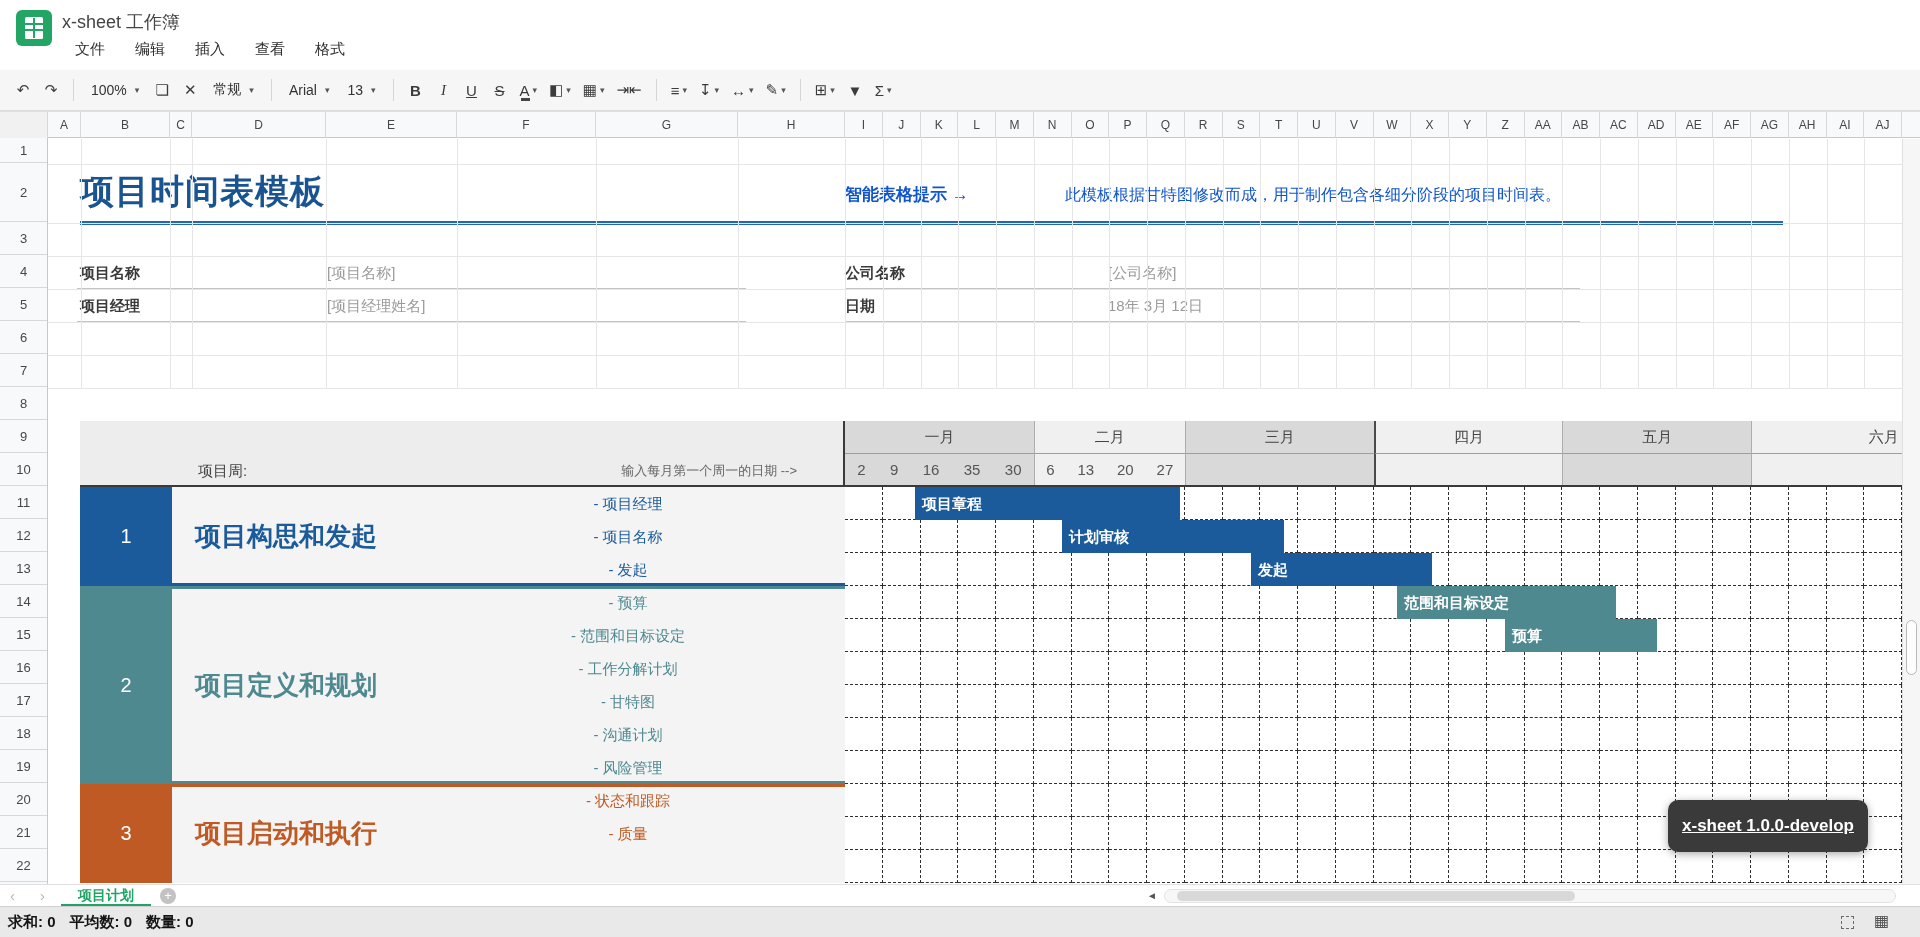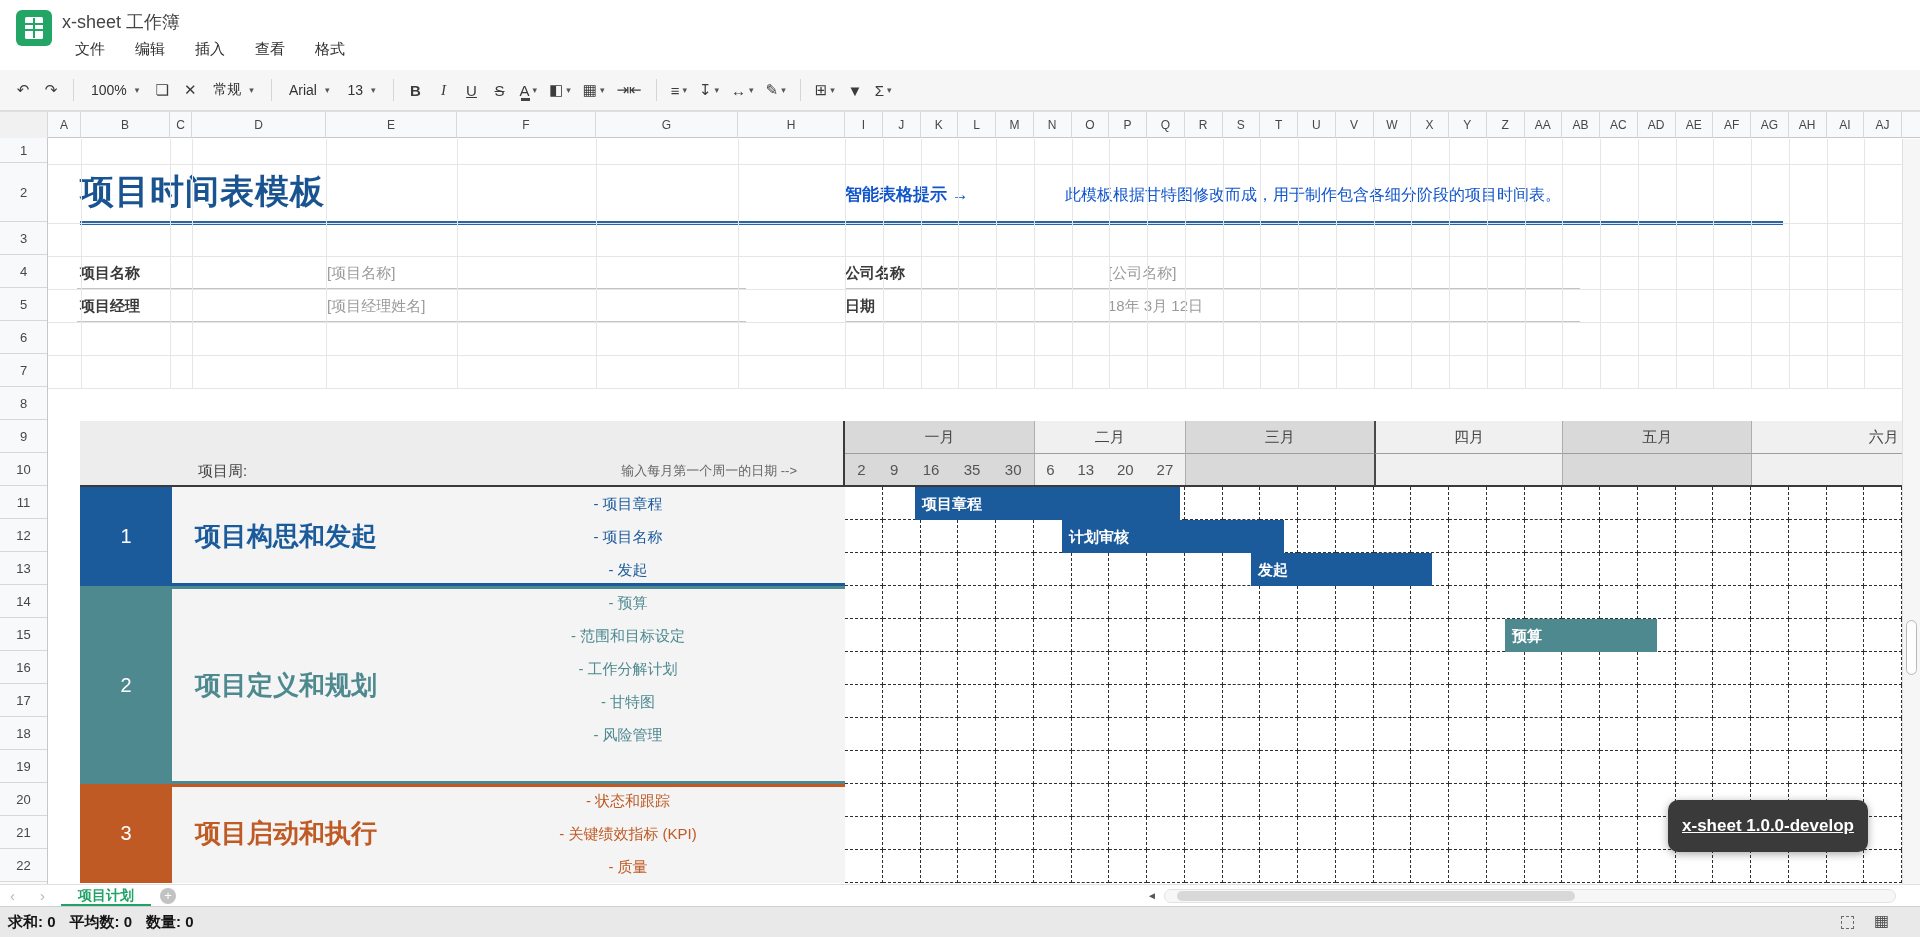--- a/index.html
+++ b/index.html
@@ -685,52 +685,53 @@
         <div style="border-right: 1px dashed rgb(47, 47, 47); border-bottom: 1px dashed rgb(47, 47, 47);"></div>
         <div style="border-right: 1px dashed rgb(47, 47, 47); border-bottom: 1px dashed rgb(47, 47, 47);"></div>
         <div style="border-right: 1px dashed rgb(47, 47, 47); border-bottom: 1px dashed rgb(47, 47, 47);"></div>
         <div style="border-right: 1px dashed rgb(47, 47, 47); border-bottom: 1px dashed rgb(47, 47, 47);"></div>
         <div style="border-right: 1px dashed rgb(47, 47, 47); border-bottom: 1px dashed rgb(47, 47, 47);"></div>
       </div>
       <div style="position: absolute; left: 32px; top: 348px; width: 765px; height: 99px; background: rgb(244, 244, 244);">
         <div style="position: absolute; left: 0px; top: 0px; width: 92px; height: 99px; background: rgb(27, 90, 155); display: flex; align-items: center; justify-content: center; color: rgb(255, 255, 255); font-size: 20px;">1</div>
         <div style="position: absolute; left: 115px; top: 0px; height: 99px; display: flex; align-items: center; font-size: 26px; font-weight: bold; color: rgb(27, 90, 155);">项目构思和发起</div>
         <div style="position: absolute; left: 318px; top: 0px; width: 460px;">
-          <div style="height: 33px; line-height: 33px; text-align: center; font-size: 15px; color: rgb(27, 90, 155);">- 项目章程</div>
+          <div style="height: 33px; line-height: 33px; text-align: center; font-size: 15px; color: rgb(27, 90, 155);">- 项目经理</div>
           <div style="height: 33px; line-height: 33px; text-align: center; font-size: 15px; color: rgb(27, 90, 155);">- 项目名称</div>
           <div style="height: 33px; line-height: 33px; text-align: center; font-size: 15px; color: rgb(27, 90, 155);">- 发起</div>
         </div>
       </div>
       <div style="position: absolute; left: 32px; top: 447px; width: 765px; height: 198px; background: rgb(244, 244, 244);">
         <div style="position: absolute; left: 0px; top: 0px; width: 92px; height: 198px; background: rgb(78, 137, 144); display: flex; align-items: center; justify-content: center; color: rgb(255, 255, 255); font-size: 20px;">2</div>
         <div style="position: absolute; left: 115px; top: 0px; height: 198px; display: flex; align-items: center; font-size: 26px; font-weight: bold; color: rgb(78, 137, 144);">项目定义和规划</div>
         <div style="position: absolute; left: 318px; top: 0px; width: 460px;">
           <div style="height: 33px; line-height: 33px; text-align: center; font-size: 15px; color: rgb(78, 137, 144);">- 预算</div>
           <div style="height: 33px; line-height: 33px; text-align: center; font-size: 15px; color: rgb(78, 137, 144);">- 范围和目标设定</div>
           <div style="height: 33px; line-height: 33px; text-align: center; font-size: 15px; color: rgb(78, 137, 144);">- 工作分解计划</div>
           <div style="height: 33px; line-height: 33px; text-align: center; font-size: 15px; color: rgb(78, 137, 144);">- 甘特图</div>
+          <div style="height: 33px; line-height: 33px; text-align: center; font-size: 15px; color: rgb(78, 137, 144);">- 沟通计划</div>
           <div style="height: 33px; line-height: 33px; text-align: center; font-size: 15px; color: rgb(78, 137, 144);">- 风险管理</div>
         </div>
       </div>
       <div style="position: absolute; left: 32px; top: 645px; width: 765px; height: 99px; background: rgb(244, 244, 244);">
         <div style="position: absolute; left: 0px; top: 0px; width: 92px; height: 99px; background: rgb(192, 90, 36); display: flex; align-items: center; justify-content: center; color: rgb(255, 255, 255); font-size: 20px;">3</div>
         <div style="position: absolute; left: 115px; top: 0px; height: 99px; display: flex; align-items: center; font-size: 26px; font-weight: bold; color: rgb(192, 90, 36);">项目启动和执行</div>
         <div style="position: absolute; left: 318px; top: 0px; width: 460px;">
           <div style="height: 33px; line-height: 33px; text-align: center; font-size: 15px; color: rgb(192, 90, 36);">- 状态和跟踪</div>
-          <div style="height: 33px; line-height: 33px; text-align: center; font-size: 15px; color: rgb(192, 90, 36);">- 关键绩效指标 (KPI)</div>
           <div style="height: 33px; line-height: 33px; text-align: center; font-size: 15px; color: rgb(192, 90, 36);">- 质量</div>
         </div>
       </div>
       <div style="position: absolute; left: 32px; top: 444px; width: 765px; height: 3px; background: rgb(27, 90, 155);"></div>
       <div style="position: absolute; left: 32px; top: 447px; width: 765px; height: 3px; background: rgb(78, 137, 144);"></div>
       <div style="position: absolute; left: 32px; top: 642px; width: 765px; height: 3px; background: rgb(78, 137, 144);"></div>
       <div style="position: absolute; left: 32px; top: 645px; width: 765px; height: 3px; background: rgb(192, 90, 36);"></div>
       <div style="position: absolute; left: 867px; top: 348px; width: 265px; height: 33px; background: rgb(27, 90, 155); z-index: 5; color: rgb(255, 255, 255); font-size: 15px; font-weight: bold; line-height: 33px; padding-left: 7px; white-space: nowrap; overflow: hidden;">项目章程</div>
       <div style="position: absolute; left: 1014px; top: 381px; width: 222px; height: 33px; background: rgb(27, 90, 155); z-index: 5; color: rgb(255, 255, 255); font-size: 15px; font-weight: bold; line-height: 33px; padding-left: 7px; white-space: nowrap; overflow: hidden;">计划审核</div>
       <div style="position: absolute; left: 1203px; top: 414px; width: 181px; height: 33px; background: rgb(27, 90, 155); z-index: 5; color: rgb(255, 255, 255); font-size: 15px; font-weight: bold; line-height: 33px; padding-left: 7px; white-space: nowrap; overflow: hidden;">发起</div>
+      <div style="position: absolute; left: 1349px; top: 447px; width: 219px; height: 33px; background: rgb(78, 137, 144); z-index: 5; color: rgb(255, 255, 255); font-size: 15px; font-weight: bold; line-height: 33px; padding-left: 7px; white-space: nowrap; overflow: hidden;">范围和目标设定</div>
       <div style="position: absolute; left: 1457px; top: 480px; width: 152px; height: 33px; background: rgb(78, 137, 144); z-index: 5; color: rgb(255, 255, 255); font-size: 15px; font-weight: bold; line-height: 33px; padding-left: 7px; white-space: nowrap; overflow: hidden;">预算</div>
     </div>
 
   <div class="vscroll">
       <div class="vthumb"></div>
     </div>
 
   <div class="tabbar">
     <span class="tab-nav" style="left:10px">‹</span>
     <span class="tab-nav" style="left:40px">›</span>

